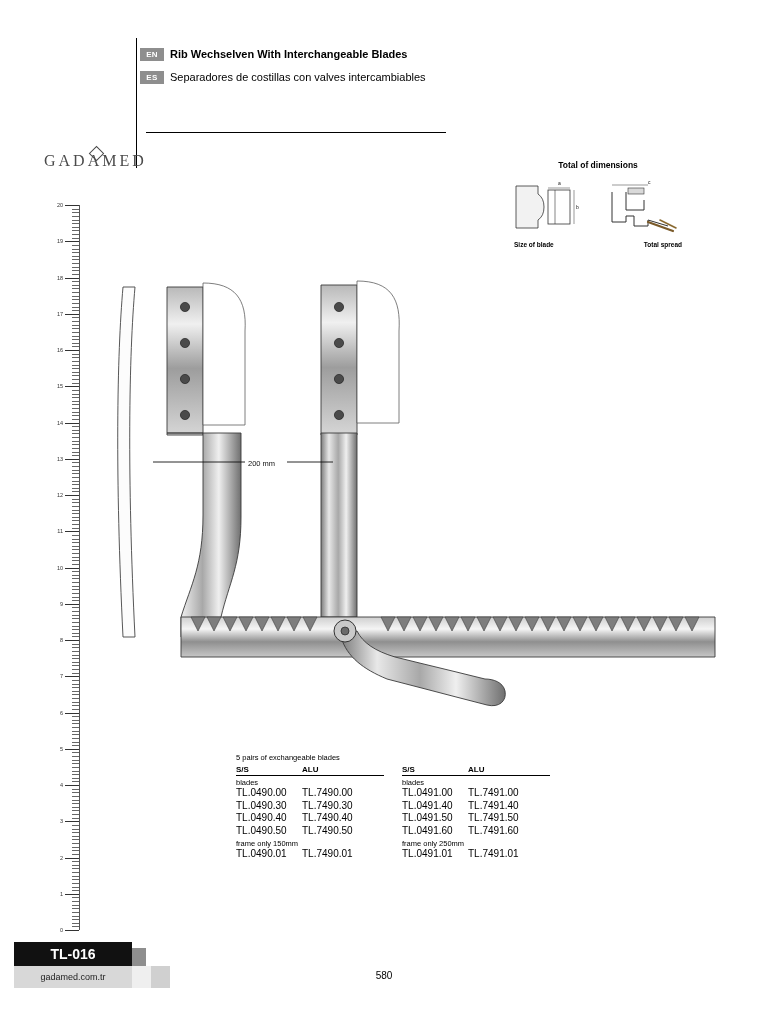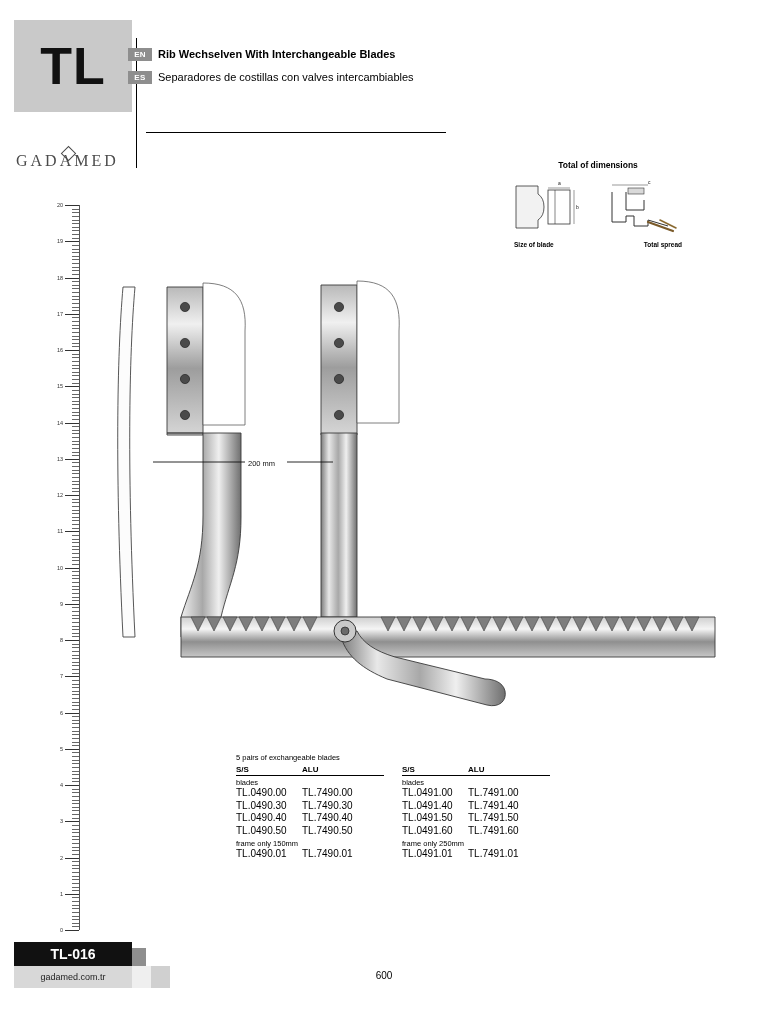--- a/index.html
+++ b/index.html
@@ -35,21 +35,21 @@
   .tl-box .tl-text {
     font-size: 52px;
     font-weight: bold;
     letter-spacing: 1px;
     color: #111;
     line-height: 1;
   }
 
   .lang-rows {
     position: absolute;
-    left: 128px;
+    left: 140px;
     top: 44px;
     width: 420px;
   }
   .lang-row {
     display: flex;
     align-items: center;
     height: 20px;
     margin-bottom: 3px;
   }
   .lang-tag {
@@ -104,21 +104,21 @@
     position: absolute;
     left: 146px;
     top: 132px;
     width: 300px;
     height: 1px;
     background: #000;
   }
 
   .brand {
     position: absolute;
-    left: 16px;
+    left: 44px;
     top: 152px;
     font-size: 16px;
     letter-spacing: 3px;
     color: #4b4b4b;
     font-family: "Liberation Serif", serif;
   }
   .brand .a-mark {
     position: relative;
     display: inline-block;
   }
@@ -303,23 +303,20 @@
     top: 970px;
     text-align: center;
     font-size: 10px;
   }
 </style>
 </head>
 <body>
 
 <div class="page">
 
-  <div class="tl-box">
-    <div class="tl-text">TL</div>
-  </div>
 
   <div class="vline"></div>
 
   <div class="lang-rows">
     <div class="lang-row">
       <div class="lang-tag">EN</div>
       <div class="lang-text bold">Rib Wechselven With Interchangeable Blades</div>
     </div>
     <div class="lang-row">
       <div class="lang-tag">ES</div>
@@ -740,15 +737,15 @@
     </div>
   </div>
 
   <div class="footer-code-shadow"></div>
   <div class="footer-code">TL-016</div>
   <div class="footer-site">gadamed.com.tr</div>
   <div class="footer-blocks">
     <div class="b1"></div>
     <div class="b2"></div>
   </div>
-  <div class="page-no">600</div>
+  <div class="page-no">580</div>
 
 </div>
 
 </body></html>

